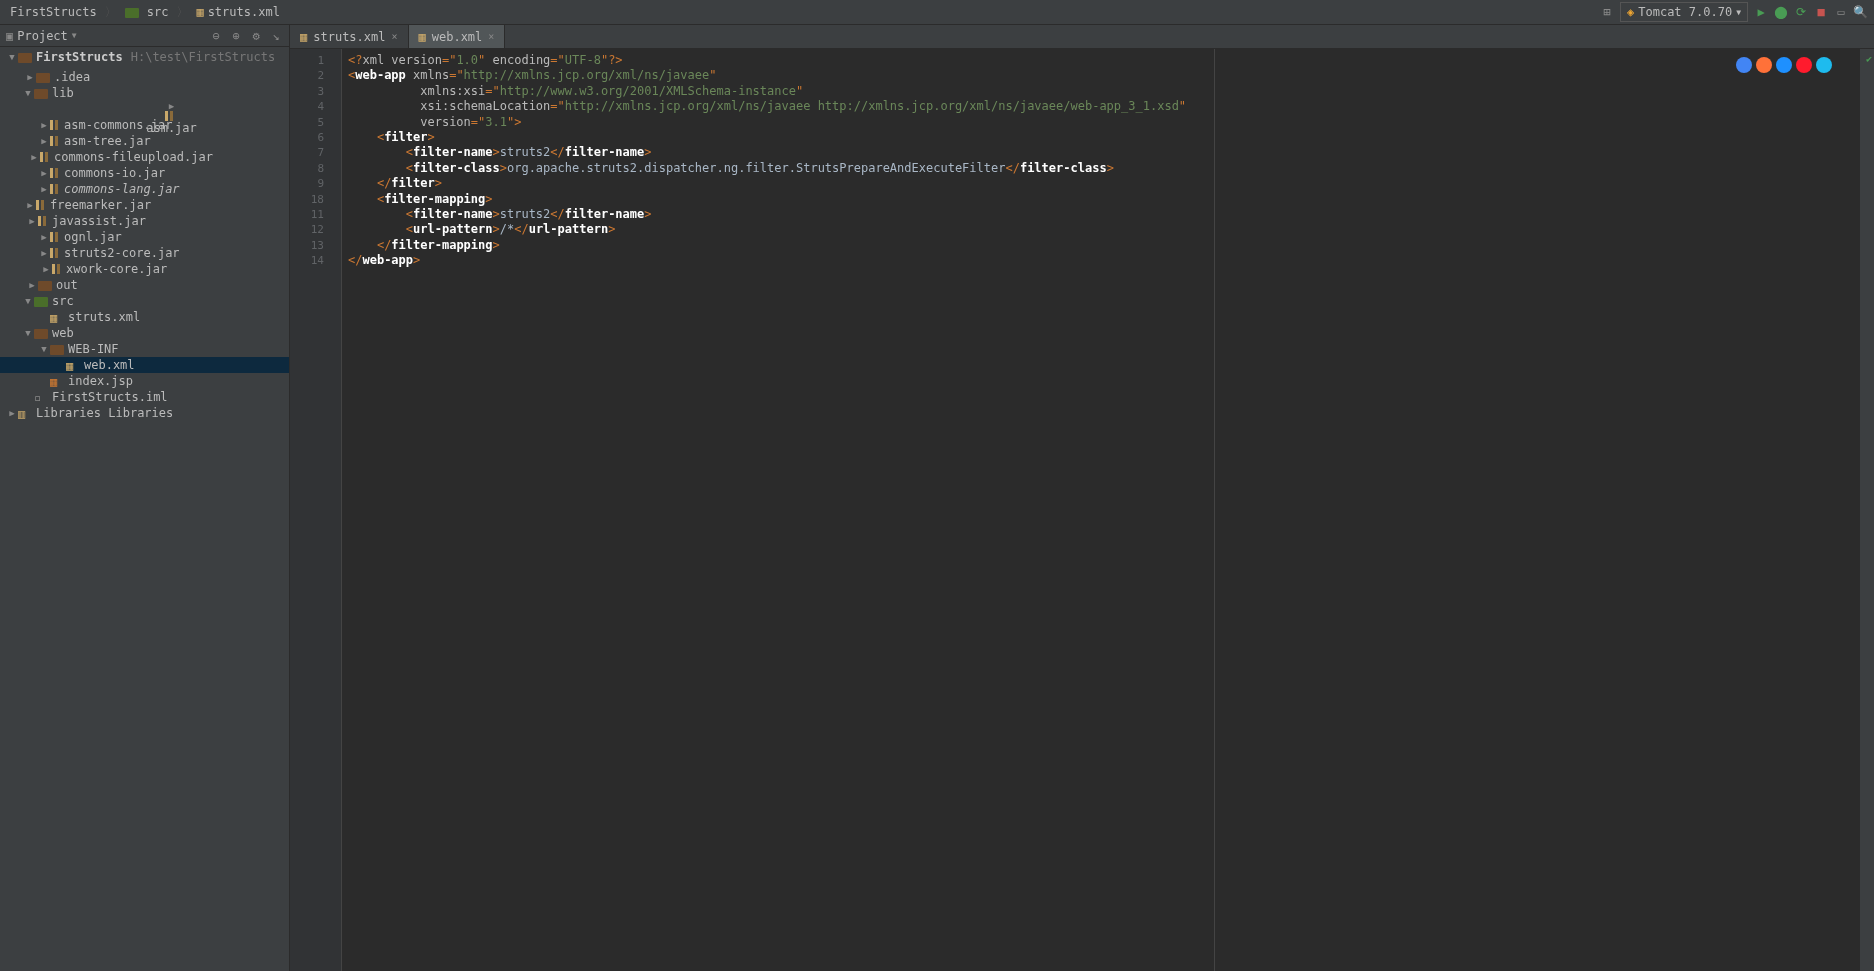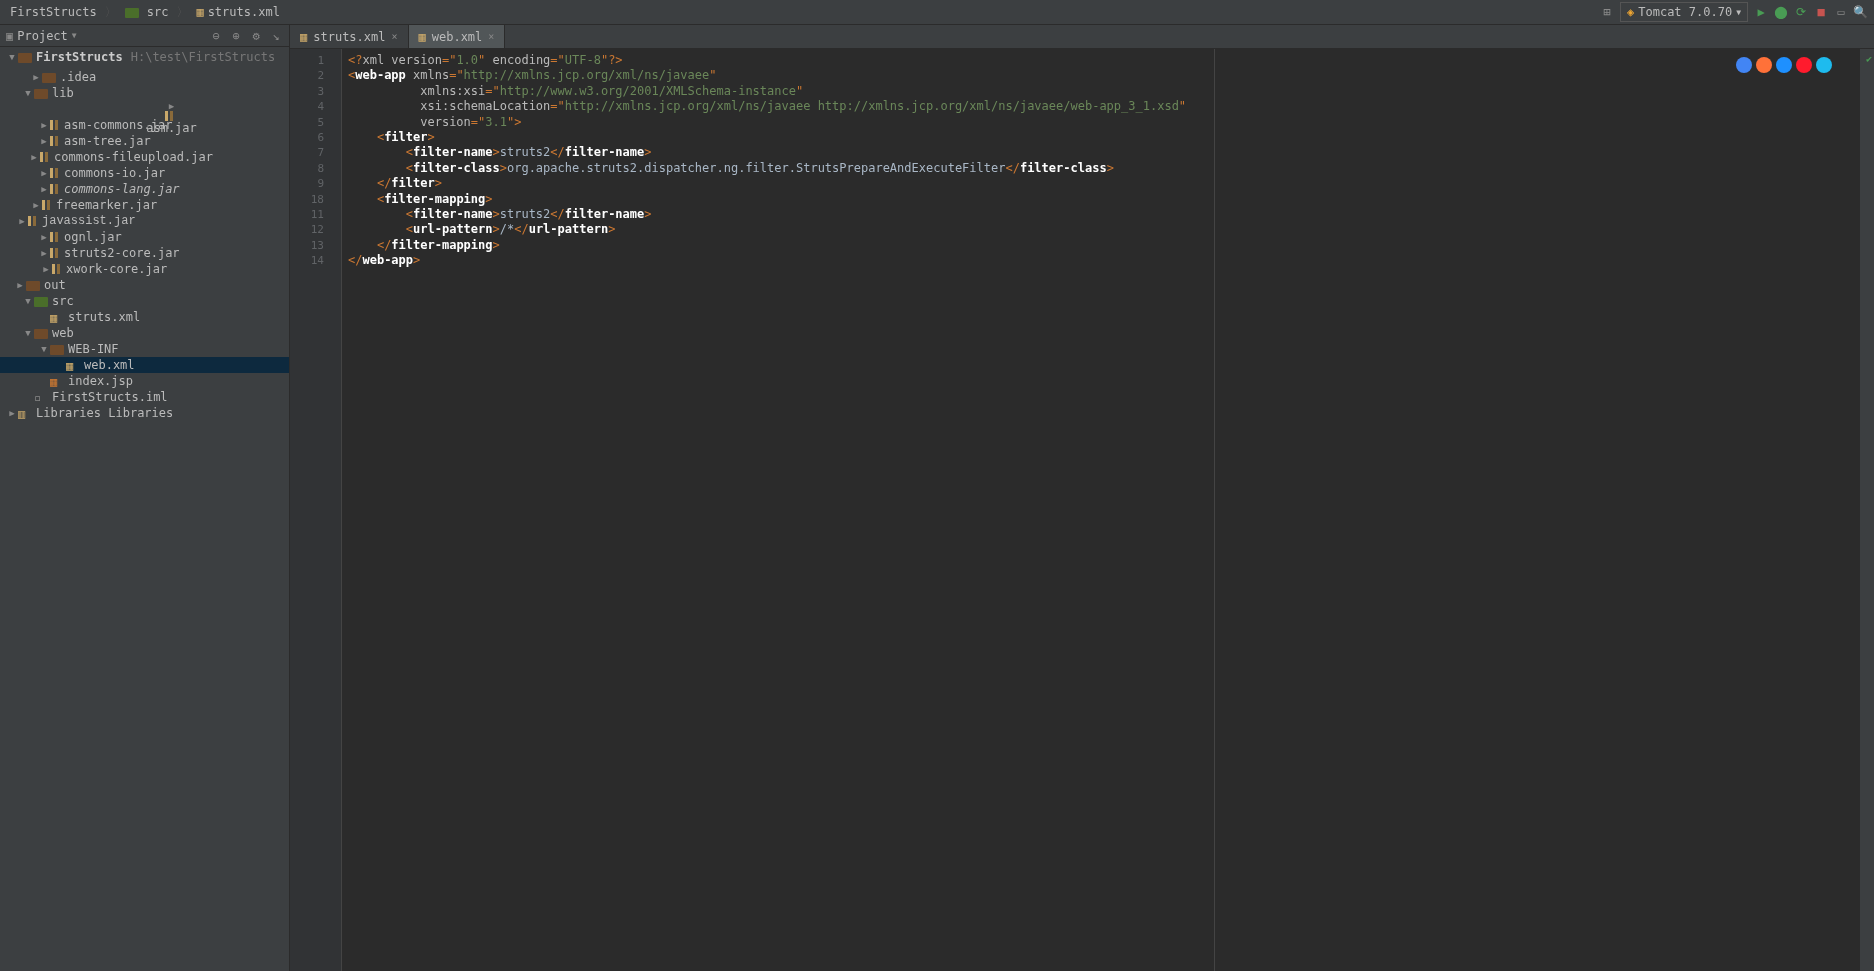--- a/index.html
+++ b/index.html
@@ -125,21 +125,21 @@
         <span class="tool-icon">↘</span>
       </span>
     </div>
     <div class="project-label" style="padding-left:6px">
       <span class="arrow expanded"></span>
       <span class="tree-icon folder-icon"></span>
       <span class="pname">FirstStructs</span>
       <span style="color:#777">H:\test\FirstStructs</span>
     </div>
     <div class="tree" id="tree">
-        <div class="tree-row" style="padding-left: 30px;">
+        <div class="tree-row" style="padding-left: 24px;">
           <span class="arrow collapsed"></span>
           <span class="tree-icon folder-icon"></span>
           <span class="tree-label">.idea</span>
         </div>
         <div class="tree-row" style="padding-left: 22px;">
           <span class="arrow expanded"></span>
           <span class="tree-icon folder-icon"></span>
           <span class="tree-label">lib</span>
         </div>
         <div class="tree-row" style="padding-left: 58px; flex-direction: column;">
@@ -183,29 +183,29 @@
           <span class="tree-label">commons-io.jar</span>
         </div>
         <div class="tree-row" style="padding-left: 38px; font-style: italic;">
           <span class="arrow collapsed"></span>
           <span class="folder-pair">
             <span class="jar-bar"></span>
             <span class="jar-bar" style="background:#8a6a3a"></span>
           </span>
           <span class="tree-label">commons-lang.jar</span>
         </div>
-        <div class="tree-row" style="padding-left: 30px;">
+        <div class="tree-row" style="padding-left: 24px;">
           <span class="arrow collapsed"></span>
           <span class="folder-pair">
             <span class="jar-bar"></span>
             <span class="jar-bar" style="background:#8a6a3a"></span>
           </span>
           <span class="tree-label">freemarker.jar</span>
         </div>
-        <div class="tree-row" style="padding-left: 16px; font-family: Liberation Mono, monospace;">
+        <div class="tree-row" style="padding-left: 26px;">
           <span class="arrow collapsed"></span>
           <span class="folder-pair">
             <span class="jar-bar"></span>
             <span class="jar-bar" style="background:#8a6a3a"></span>
           </span>
           <span class="tree-label">javassist.jar</span>
         </div>
         <div class="tree-row" style="padding-left: 38px;">
           <span class="arrow collapsed"></span>
           <span class="folder-pair">
@@ -223,21 +223,21 @@
           <span class="tree-label">struts2-core.jar</span>
         </div>
         <div class="tree-row" style="padding-left: 40px;">
           <span class="arrow collapsed"></span>
           <span class="folder-pair">
             <span class="jar-bar"></span>
             <span class="jar-bar" style="background:#8a6a3a"></span>
           </span>
           <span class="tree-label">xwork-core.jar</span>
         </div>
-        <div class="tree-row" style="padding-left: 14px;">
+        <div class="tree-row" style="padding-left: 26px;">
           <span class="arrow collapsed"></span>
           <span class="tree-icon folder-icon"></span>
           <span class="tree-label">out</span>
         </div>
         <div class="tree-row" style="padding-left: 22px;">
           <span class="arrow expanded"></span>
           <span class="tree-icon folder-icon src-folder"></span>
           <span class="tree-label">src</span>
         </div>
         <div class="tree-row" style="padding-left: 38px;">

